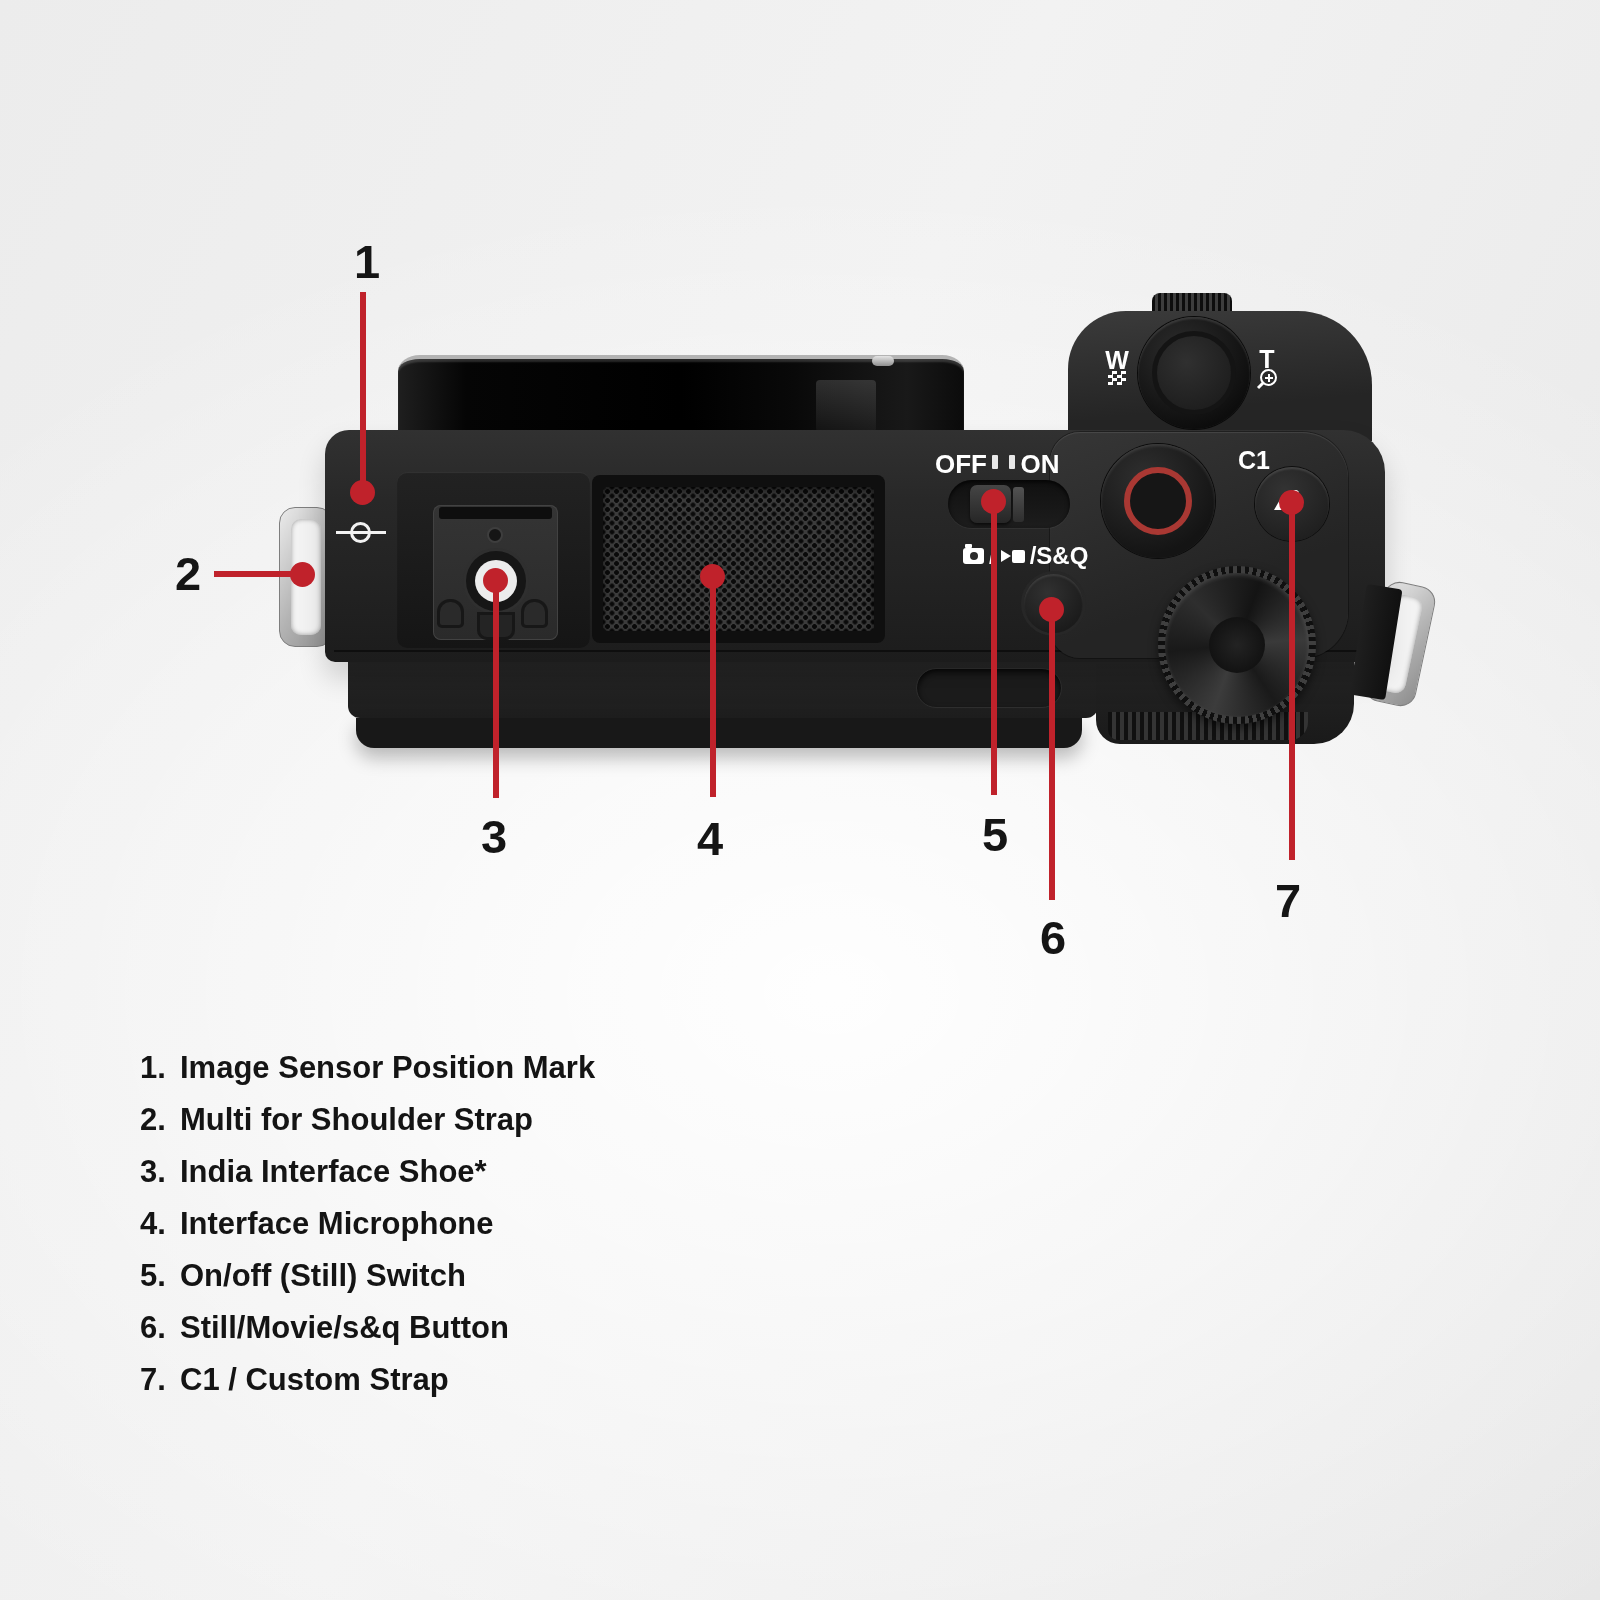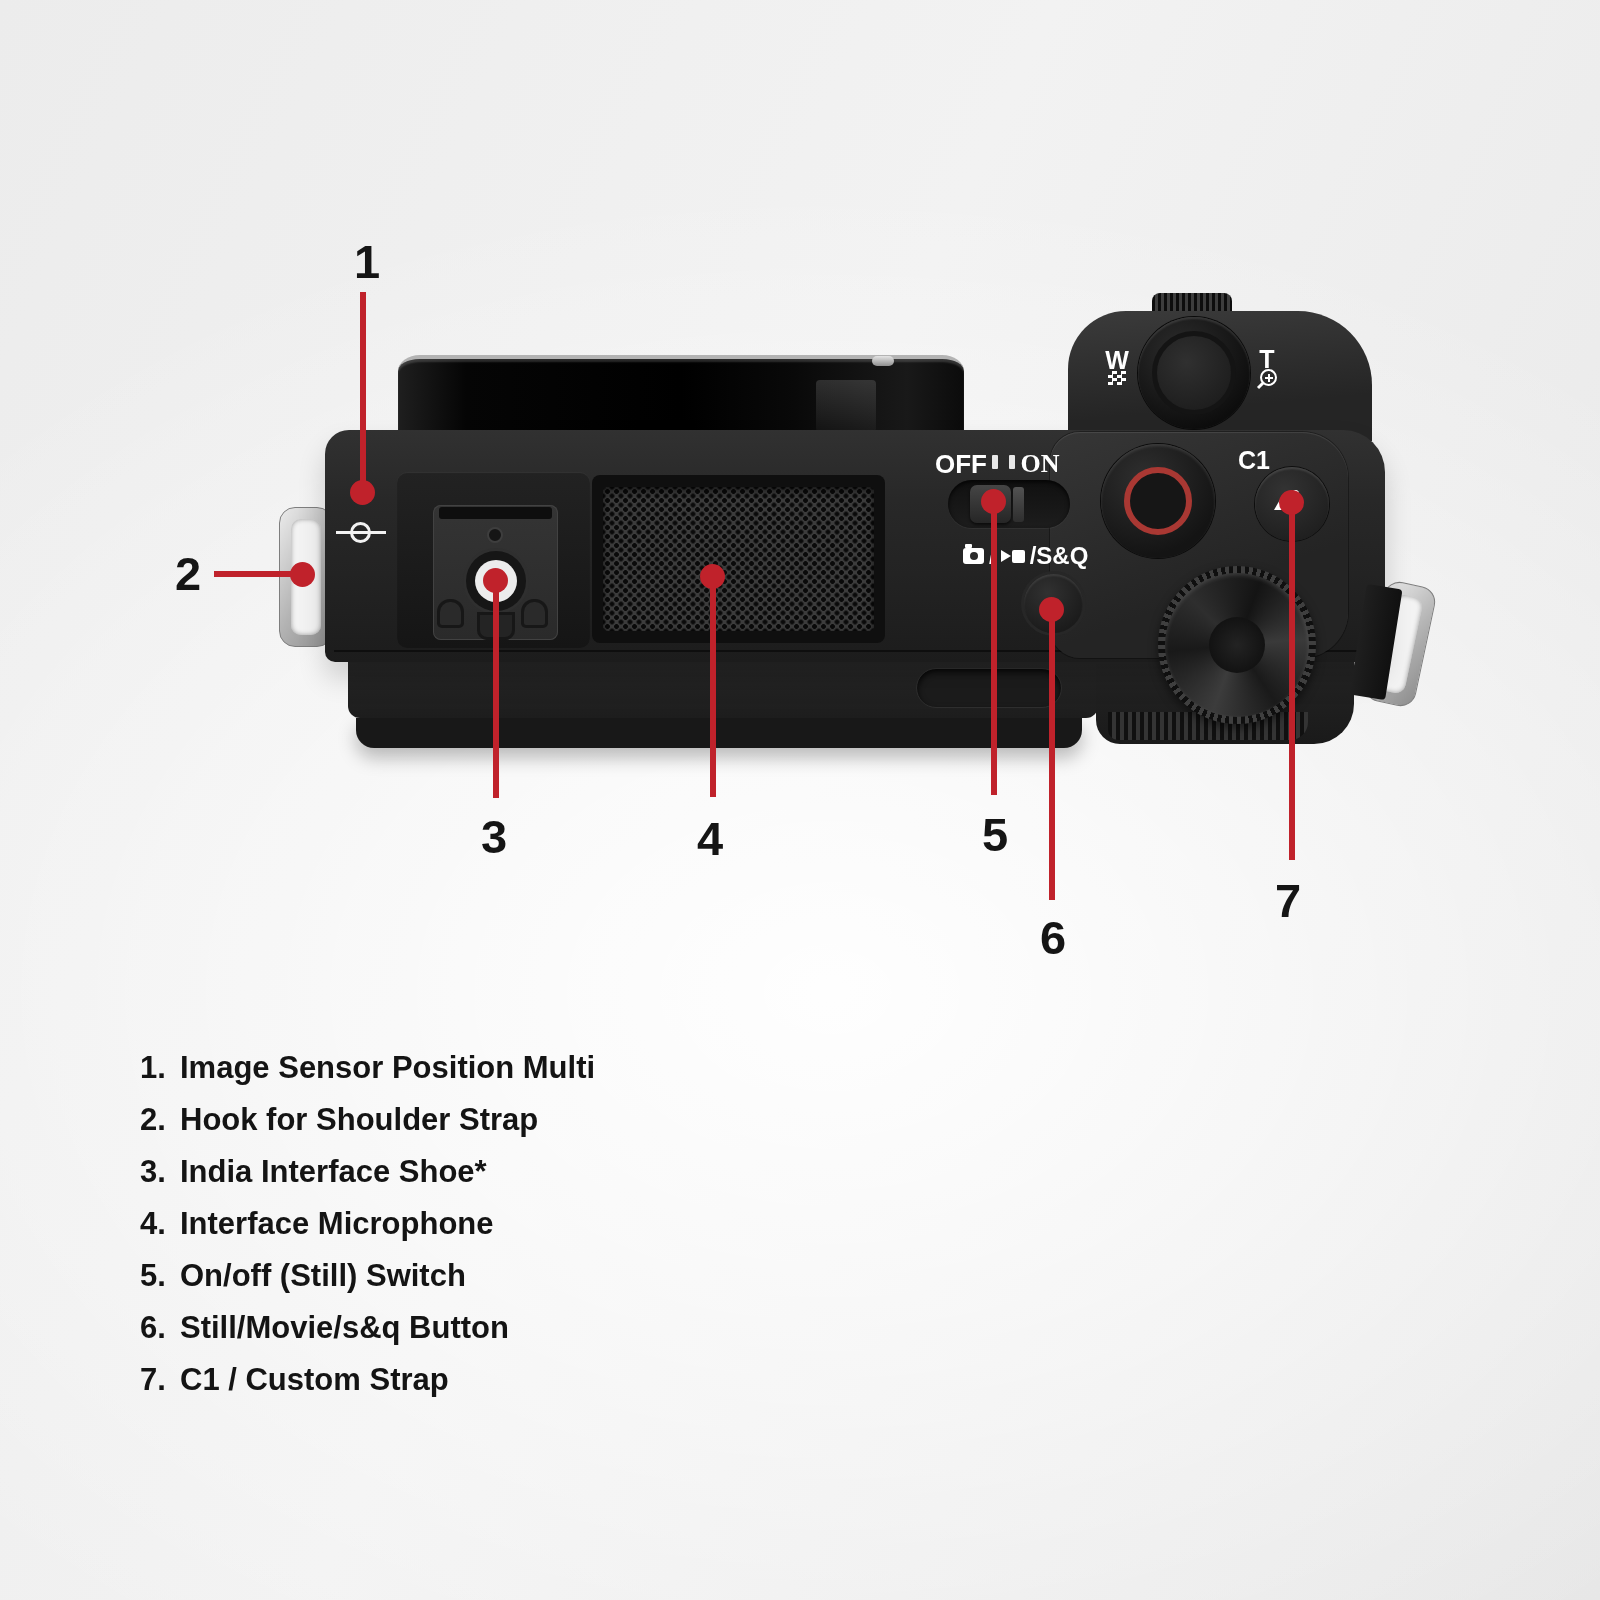--- a/index.html
+++ b/index.html
@@ -112,21 +112,21 @@
   <div class="abs" style="left:437px;top:599px;width:27px;height:29px;border-radius:13px 13px 5px 5px;background:#2a2a2a;box-shadow:inset 0 0 0 3px #171717;"></div>
   <div class="abs" style="left:521px;top:599px;width:27px;height:29px;border-radius:13px 13px 5px 5px;background:#2a2a2a;box-shadow:inset 0 0 0 3px #171717;"></div>
   <div class="abs" style="left:477px;top:612px;width:38px;height:28px;border-radius:0 0 10px 10px;background:#242424;box-shadow:inset 0 0 0 3px #171717;"></div>
 
   <div class="abs" style="left:592px;top:475px;width:293px;height:168px;border-radius:8px;background:#0f0f0f;"></div>
   <div class="abs mesh" style="left:603px;top:487px;width:271px;height:144px;"></div>
 
   <div class="abs white-label" style="left:961px;top:449px;font-size:26px;">OFF</div>
   <div class="abs" style="left:992px;top:455px;width:6px;height:14px;background:#e8e8e8;border-radius:1px;"></div>
   <div class="abs" style="left:1009px;top:455px;width:6px;height:14px;background:#e8e8e8;border-radius:1px;"></div>
-  <div class="abs white-label" style="left:1040px;top:449px;font-size:26px;font-family:Liberation Serif, serif;">ON</div>
+  <div class="abs white-label" style="left:1040px;top:449px;font-size:26px;">ON</div>
   <div class="abs" style="left:948px;top:480px;width:122px;height:48px;border-radius:24px;background:linear-gradient(#101010,#1d1d1d);box-shadow:inset 0 2px 4px rgba(0,0,0,.8),0 1px 1px rgba(255,255,255,.06);"></div>
   <div class="abs" style="left:970px;top:485px;width:41px;height:38px;border-radius:7px;background:linear-gradient(#454545,#262626);box-shadow:0 2px 3px rgba(0,0,0,.6);"></div>
   <div class="abs" style="left:1013px;top:487px;width:11px;height:35px;border-radius:3px;background:linear-gradient(#525252,#2e2e2e);"></div>
 
   <div class="abs" style="left:963px;top:545px;height:22px;display:flex;align-items:center;gap:5px;color:#fff;font-weight:bold;font-size:24px;">
     <div class="still-ic"></div>
     <span>/</span>
     <div style="display:flex;align-items:center;">
         <div class="movie-tri"></div>
         <div class="movie-rect"></div>
@@ -172,25 +172,25 @@
   <div class="abs c-num" style="left:188px;top:550px;">2</div>
   <div class="abs c-num" style="left:494px;top:813px;">3</div>
   <div class="abs c-num" style="left:710px;top:815px;">4</div>
   <div class="abs c-num" style="left:995px;top:811px;">5</div>
   <div class="abs c-num" style="left:1053px;top:914px;">6</div>
   <div class="abs c-num" style="left:1288px;top:877px;">7</div>
 
   <div class="abs" style="left:140px;top:1052px;width:700px;">
     <div class="legend-row">
         <span class="n">1.</span>
-        <span>Image Sensor Position Multi</span>
+        <span>Image Sensor Position Mark</span>
       </div>
     <div class="legend-row">
         <span class="n">2.</span>
-        <span>Hook for Shoulder Strap</span>
+        <span>Multi for Shoulder Strap</span>
       </div>
     <div class="legend-row">
         <span class="n">3.</span>
         <span>India Interface Shoe*</span>
       </div>
     <div class="legend-row">
         <span class="n">4.</span>
         <span>Interface Microphone</span>
       </div>
     <div class="legend-row">

